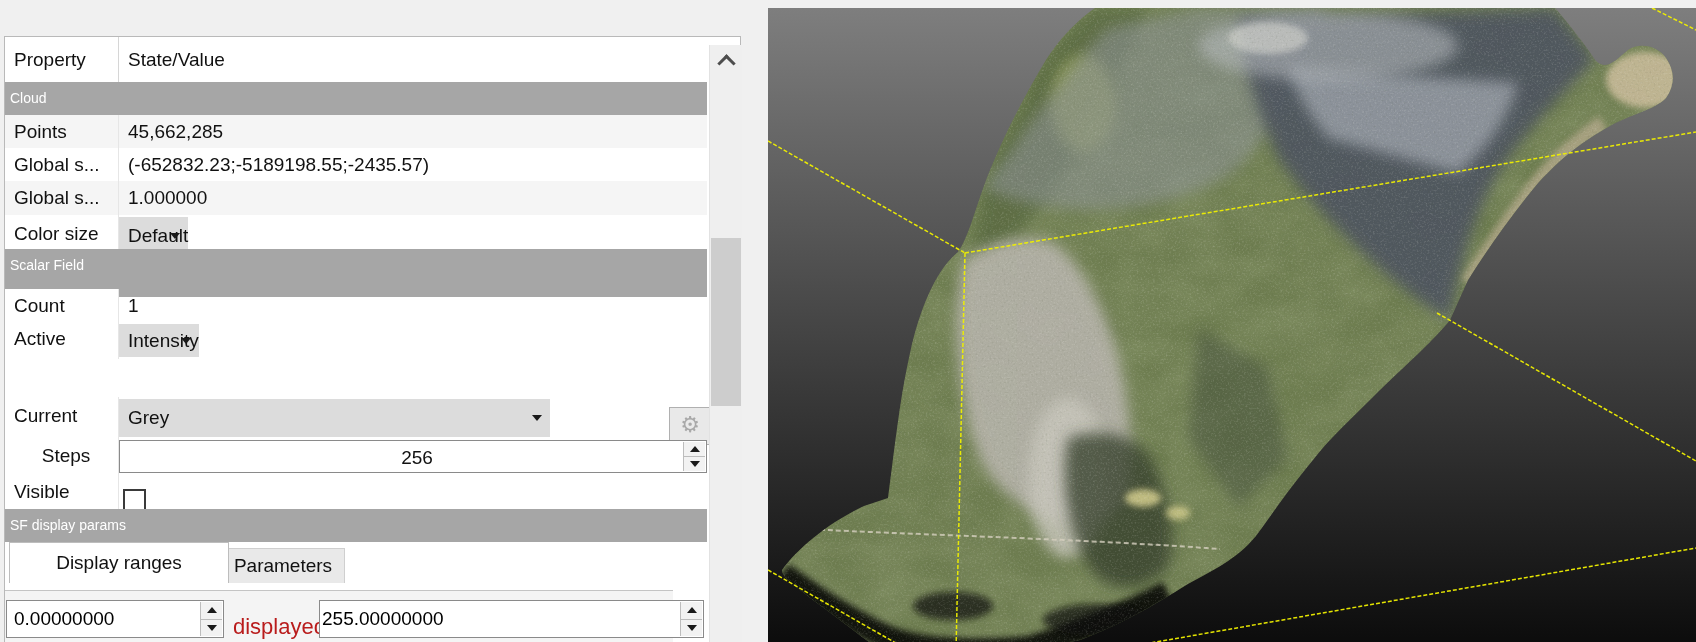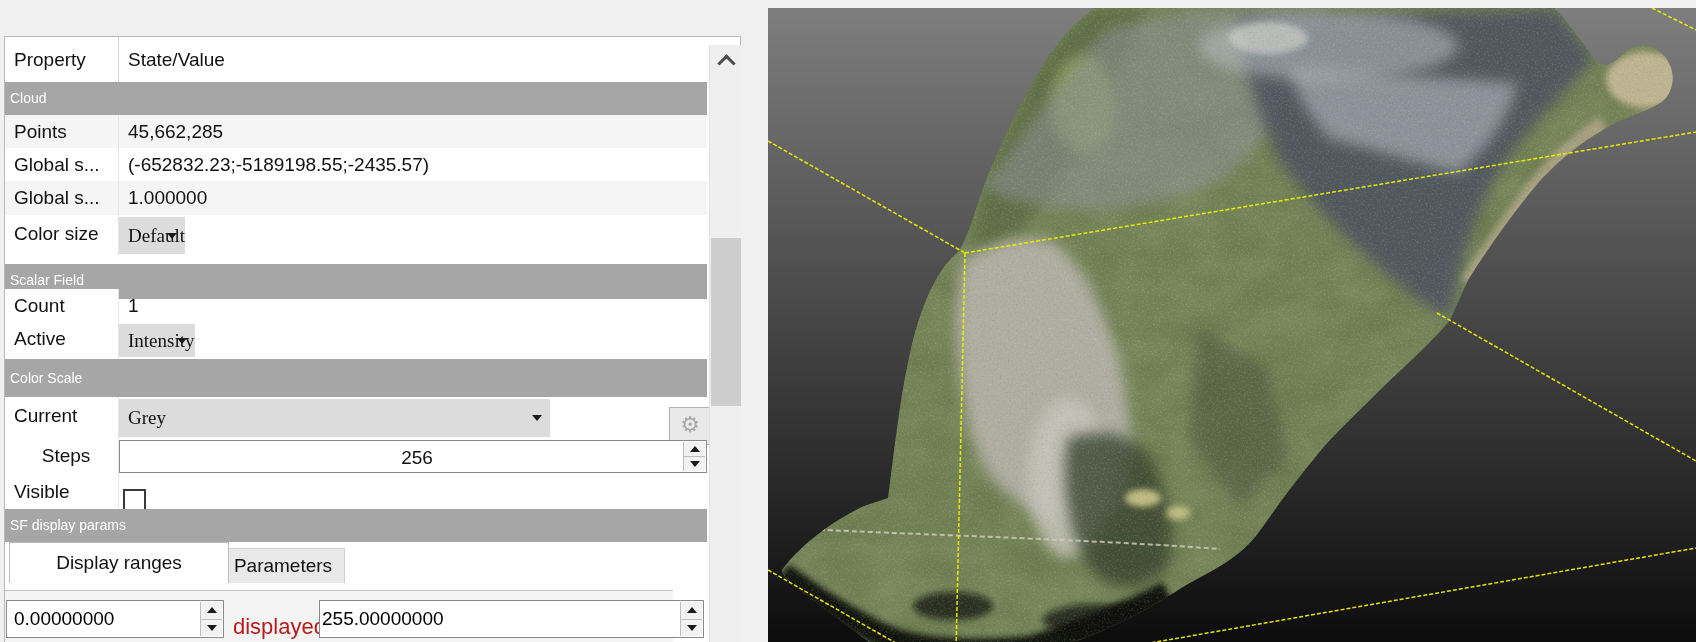--- a/index.html
+++ b/index.html
@@ -11,21 +11,21 @@
   #table-frame{left:4px;top:20px;width:737px;height:622px;background:#fff;
                border:1px solid #b9b9b9;border-bottom:none;box-sizing:border-box;}
   .row{position:absolute;left:0;width:702px;font-size:19px;color:#111;}
   .col1{position:absolute;left:0;top:0;bottom:0;width:114px;padding-left:9px;
         box-sizing:border-box;border-right:1px solid #e6e6e6;background:#fff;}
   .colval{position:absolute;left:123px;top:0;bottom:0;right:0;}
   .section-bar{position:absolute;left:0;width:702px;background:#a6a6a6;color:#fff;
                padding-left:5px;box-sizing:border-box;font-size:14px;}
   .altrow .col1,.altrow{background:#f5f5f5;}
   .ddcell{position:absolute;left:114px;top:2px;bottom:2px;background:#dcdcdc;
-          padding-left:9px;box-sizing:border-box;font-family:Liberation Serif, serif;}
+          padding-left:9px;box-sizing:border-box;}
   .dd-arrow{position:absolute;right:8px;top:50%;margin-top:-3px;width:0;height:0;
             border-left:5px solid transparent;border-right:5px solid transparent;
             border-top:6px solid #1a1a1a;}
   .spinbox{position:absolute;background:#fff;border:1px solid #8a8a8a;box-sizing:border-box;}
   .spin-btns{position:absolute;right:1px;top:1px;bottom:1px;width:21px;
              border-left:1px solid #bdbdbd;display:flex;flex-direction:column;}
   .spin-btn{flex:1;position:relative;background:#f2f2f2;}
   .spin-btn + .spin-btn{border-top:1px solid #bdbdbd;}
   .tri-up{position:absolute;left:50%;top:50%;margin:-3px 0 0 -5px;width:0;height:0;
           border-left:5px solid transparent;border-right:5px solid transparent;
@@ -87,36 +87,35 @@
     </div>
 
     <div class="row" style="top:178px;height:41px;line-height:37px;">
       <div class="col1">Color size</div>
       <div class="ddcell">
         <span>Default</span>
         <span class="dd-arrow"></span>
       </div>
     </div>
 
-    <div class="section-bar" style="top:227px;height:35px;line-height:33px;">Scalar Field</div>
+    <div class="section-bar" style="top:212px;height:48px;line-height:33px;">Scalar Field</div>
 
     <div class="row" style="top:252px;height:33px;line-height:33px;">
       <div class="col1">Count</div>
       <div class="colval">1</div>
     </div>
 
     <div class="row" style="top:285px;height:37px;line-height:33px;">
       <div class="col1">Active</div>
       <div class="ddcell">
         <span>Intensity</span>
         <span class="dd-arrow"></span>
       </div>
     </div>
 
-    <div class="section-bar" style="top:322px;height:38px;line-height:38px;">Color Scale</div>
 
     <div class="row" style="top:360px;height:42px;line-height:38px;">
       <div class="col1">Current</div>
       <div class="ddcell" style="right:157px;">
         <span>Grey</span>
         <span class="dd-arrow"></span>
       </div>
     </div>
     <div id="gearbtn" class="abs">
       <span>⚙</span>

